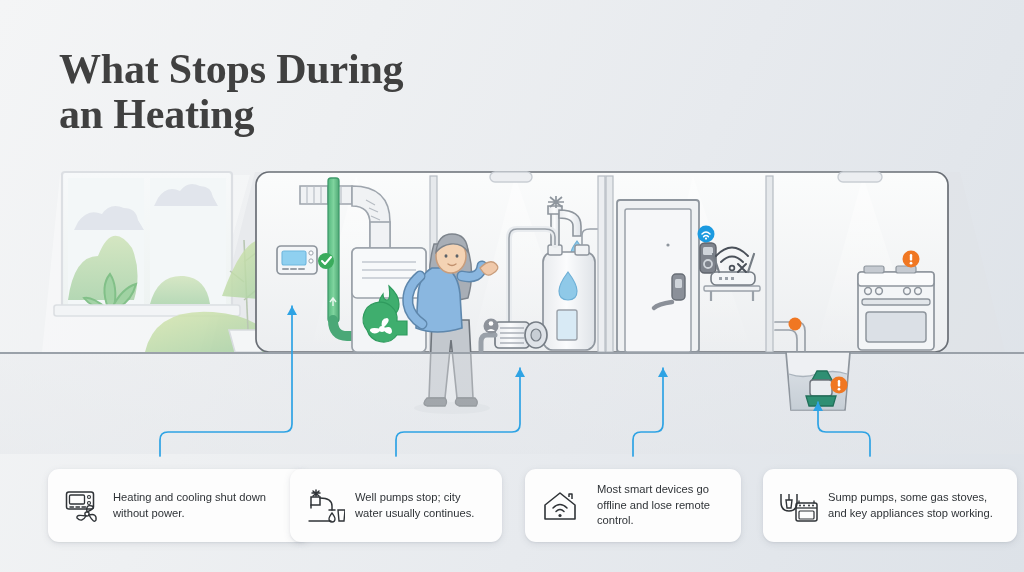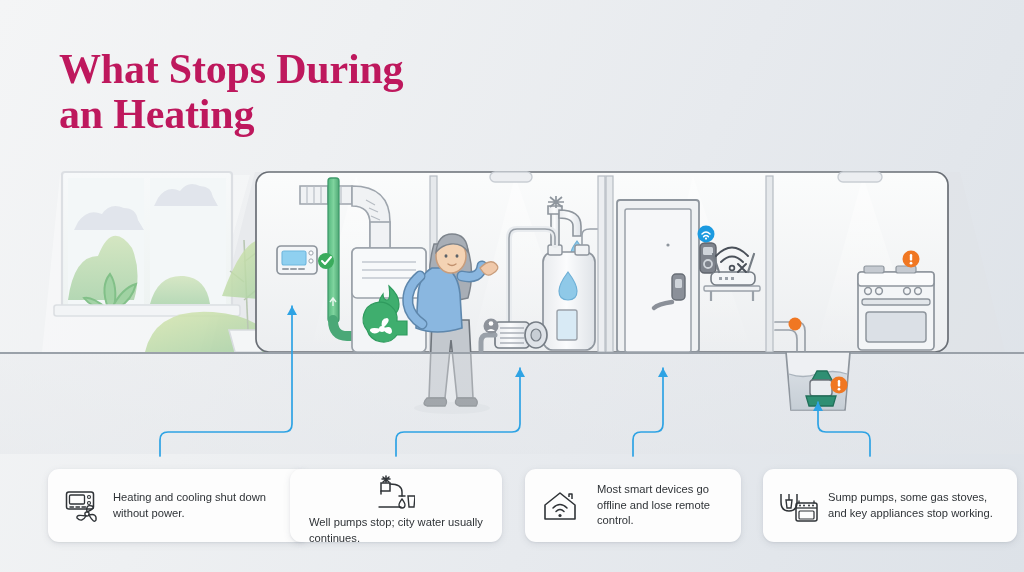--- a/index.html
+++ b/index.html
@@ -9,37 +9,37 @@
     background:linear-gradient(115deg,#f4f5f6 0%,#eef0f2 30%,#e7eaee 60%,#dde2e8 100%);
     position:relative;
   }
   #stage{position:absolute;inset:0;}
 
   
   .title{
     position:absolute;left:59px;top:47px;width:520px;
     font-family:"Liberation Serif", serif;
     font-weight:bold;font-size:42px;line-height:45px;
-    color:#be185d;letter-spacing:-0.2px;
+    color:#404040;letter-spacing:-0.2px;
   }
   .title .l2{display:block;}
 
   
   .card{
     position:absolute;bottom:30px;height:73px;
     background:#fdfdfd;border-radius:11px;
     box-shadow:0 2px 7px rgba(90,100,115,.13),0 1px 2px rgba(90,100,115,.10);
     display:flex;align-items:center;padding:0 13px;box-sizing:border-box;
   }
   .card .cicon{width:46px;flex:0 0 46px;display:flex;align-items:center;justify-content:center;}
   .card .ctext{
     font-size:11.2px;line-height:15.5px;color:#2f3337;margin-left:6px;
   }
   #card1{left:48px;width:262px;}
-  #card2{left:290px;width:212px;flex-direction:column;}
+  #card2{left:290px;width:212px;}
   #card3{left:525px;width:216px;gap:7px;}
   #card4{left:763px;width:254px;}
 
   
   .scene{position:absolute;left:0;top:0;width:1024px;height:572px;}
 </style>
 </head>
 <body>
 
 <div id="stage">

